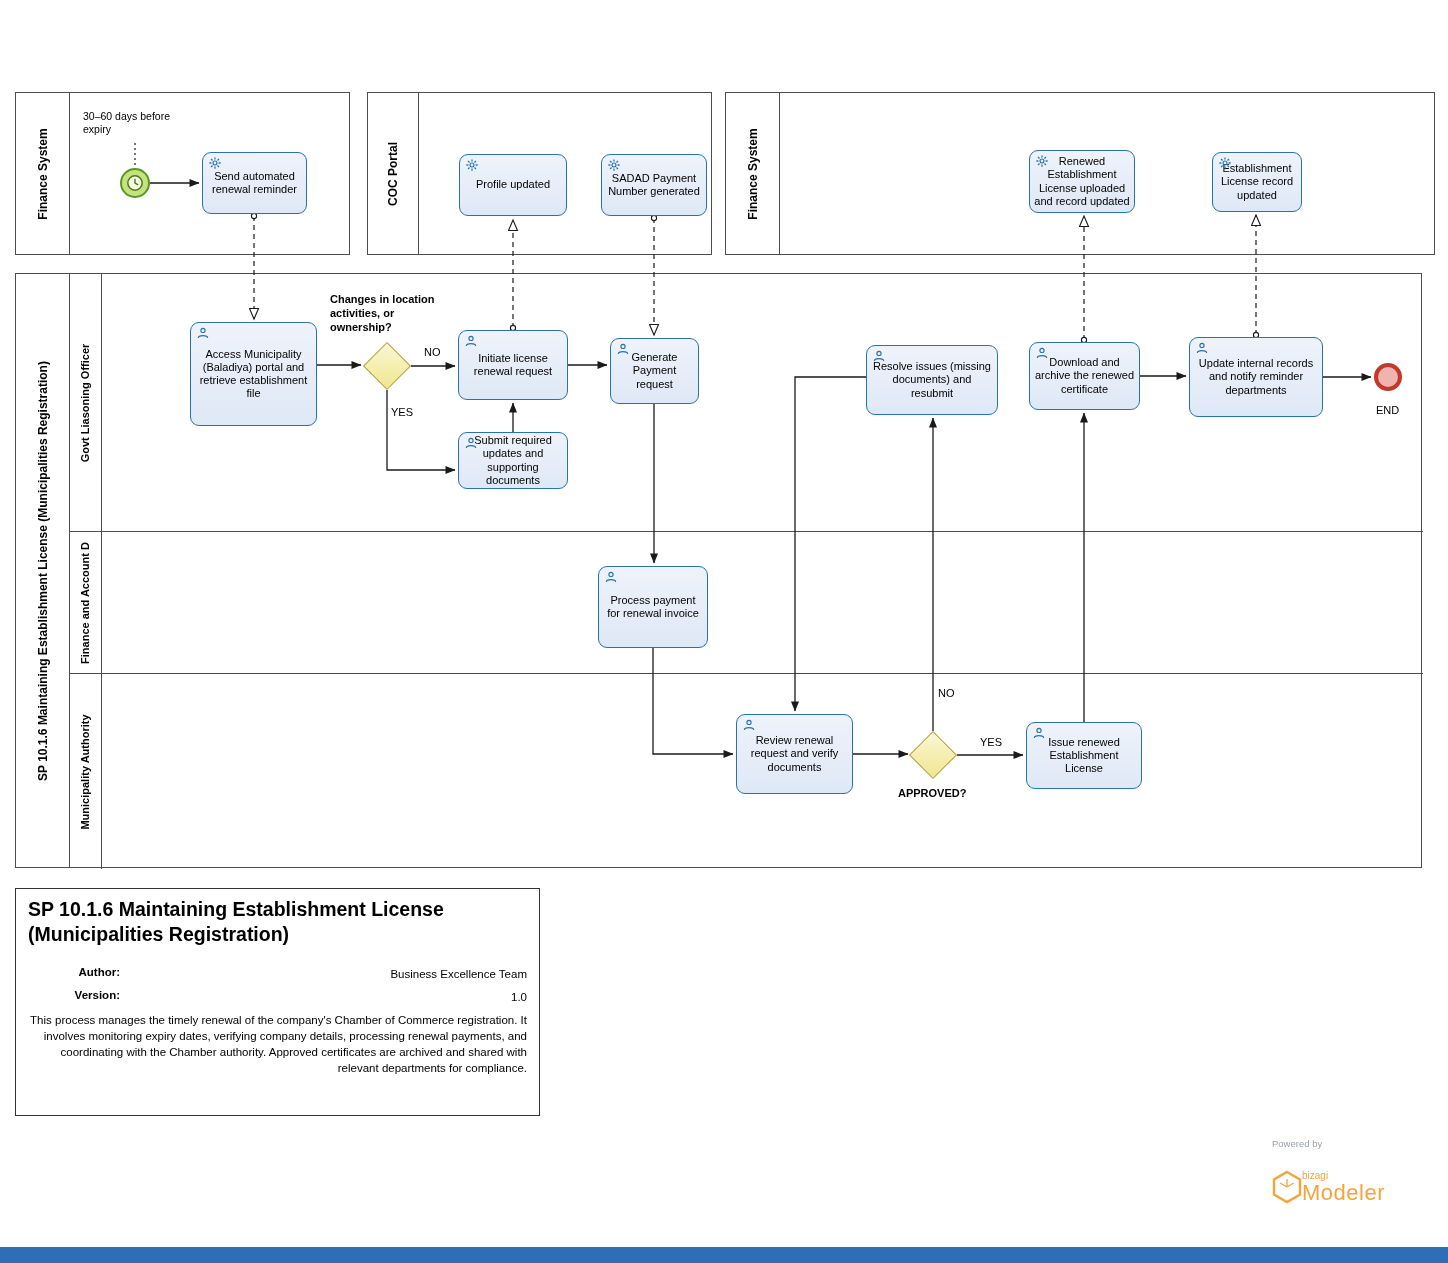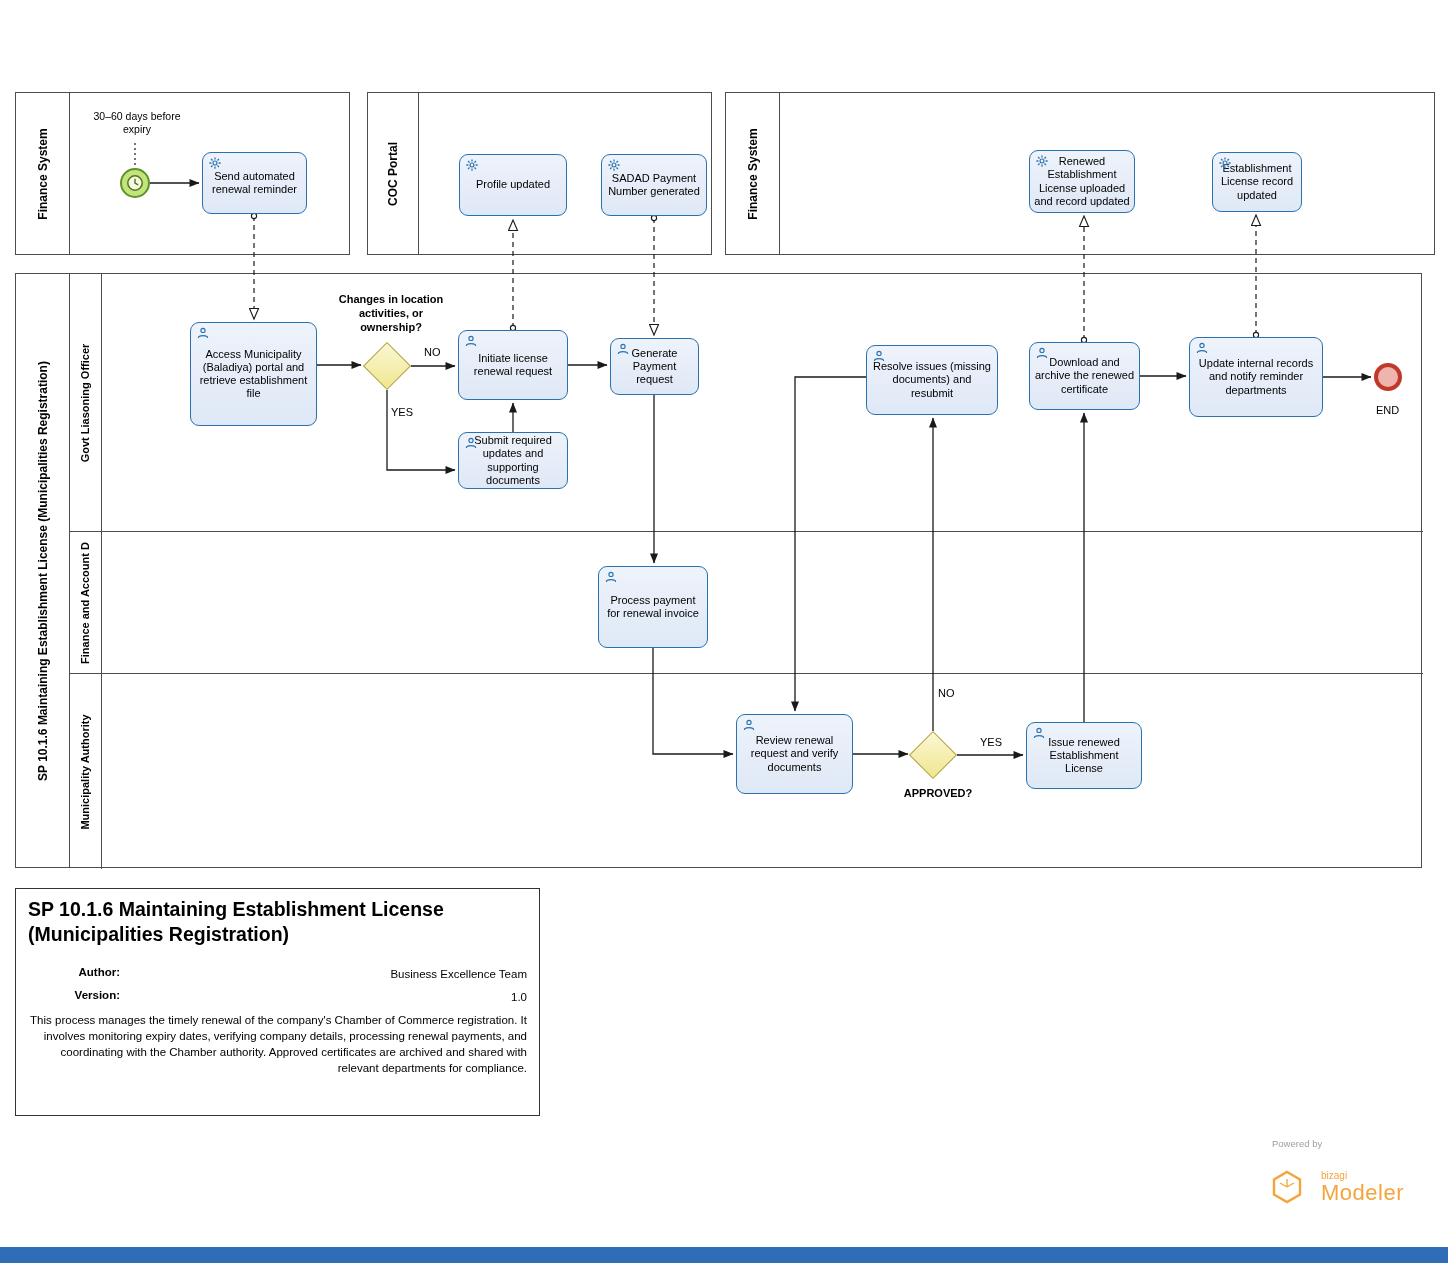--- a/index.html
+++ b/index.html
@@ -21,31 +21,31 @@
         text-align:center;font-size:11px;line-height:1.2;padding:5px 4px;overflow:hidden;}
   .nicon{position:absolute;top:4px;left:6px;color:#2a72ae;line-height:0;}
   .gateway{position:absolute;width:34px;height:34px;box-sizing:border-box;z-index:3;
         background:linear-gradient(135deg,#fbf7d5,#efe68f);
         border:1.5px solid #ad9e2e;transform:rotate(45deg);}
   .event{position:absolute;border-radius:50%;box-sizing:border-box;z-index:3;
         display:flex;align-items:center;justify-content:center;}
   .start-event{background:#c3e37d;border:2px solid #5d9425;}
   .end-event{background:#f0b4ae;border:4px solid #c0392b;}
   .flabel{position:absolute;font-size:11px;font-weight:normal;z-index:4;white-space:nowrap;}
-  .note{position:absolute;font-size:11px;text-align:center;z-index:4;line-height:1.25;}
+  .note{position:absolute;font-size:11px;z-index:4;line-height:1.25;}
   .note.bold{font-weight:bold;}
   .docpanel{position:absolute;left:15px;top:888px;width:525px;height:228px;z-index:3;
         border:1px solid #333;box-sizing:border-box;padding:6px 12px;overflow:hidden;background:#fff;}
   .doctitle{font-size:19.5px;font-weight:bold;margin:2px 0 18px 0;line-height:1.3;overflow:hidden;}
   .docrow{display:flex;margin-bottom:7px;font-size:11.5px;}
   .doclabel{flex:0 0 92px;width:92px;text-align:right;font-weight:bold;padding-right:0;}
   .docval{flex:1;line-height:1.4;text-align:right;}
   .brand{position:absolute;left:1272px;top:1138px;z-index:3;}
   .powered{font-size:9.5px;color:#9aa0a6;margin-bottom:21px;}
-  .brandrow{display:flex;align-items:center;gap:19px;}
+  .brandrow{display:flex;align-items:center;gap:0;}
   .brandtext{display:flex;flex-direction:column;line-height:1;}
   .bz{font-size:10px;color:#f5a43b;margin-bottom:1px;}
   .md{font-size:22px;color:#f5a43b;letter-spacing:0.5px;}
   .bottom-bar{position:absolute;left:0;top:1247px;width:1448px;height:16px;background:#2f6db6;z-index:1;}
 </style>
 </head>
 <body>
 
 <svg width="0" height="0" style="position:absolute">
   <defs>
@@ -198,21 +198,21 @@
         <use href="#sym-person"></use>
       </svg>
     <span>Initiate license renewal request</span>
   </div>
   <div class="task" style="left:458px;top:432px;width:110px;height:57px">
     <svg class="nicon" width="12" height="12">
         <use href="#sym-person"></use>
       </svg>
     <span>Submit required updates and supporting documents</span>
   </div>
-  <div class="task" style="left:610px;top:338px;width:89px;height:57px">
+  <div class="task" style="left:610px;top:338px;width:89px;height:66px">
     <svg class="nicon" width="12" height="12">
         <use href="#sym-person"></use>
       </svg>
     <span>Generate Payment request</span>
   </div>
   <div class="task" style="left:866px;top:345px;width:132px;height:70px">
     <svg class="nicon" width="12" height="12">
         <use href="#sym-person"></use>
       </svg>
     <span>Resolve issues (missing documents) and resubmit</span>

